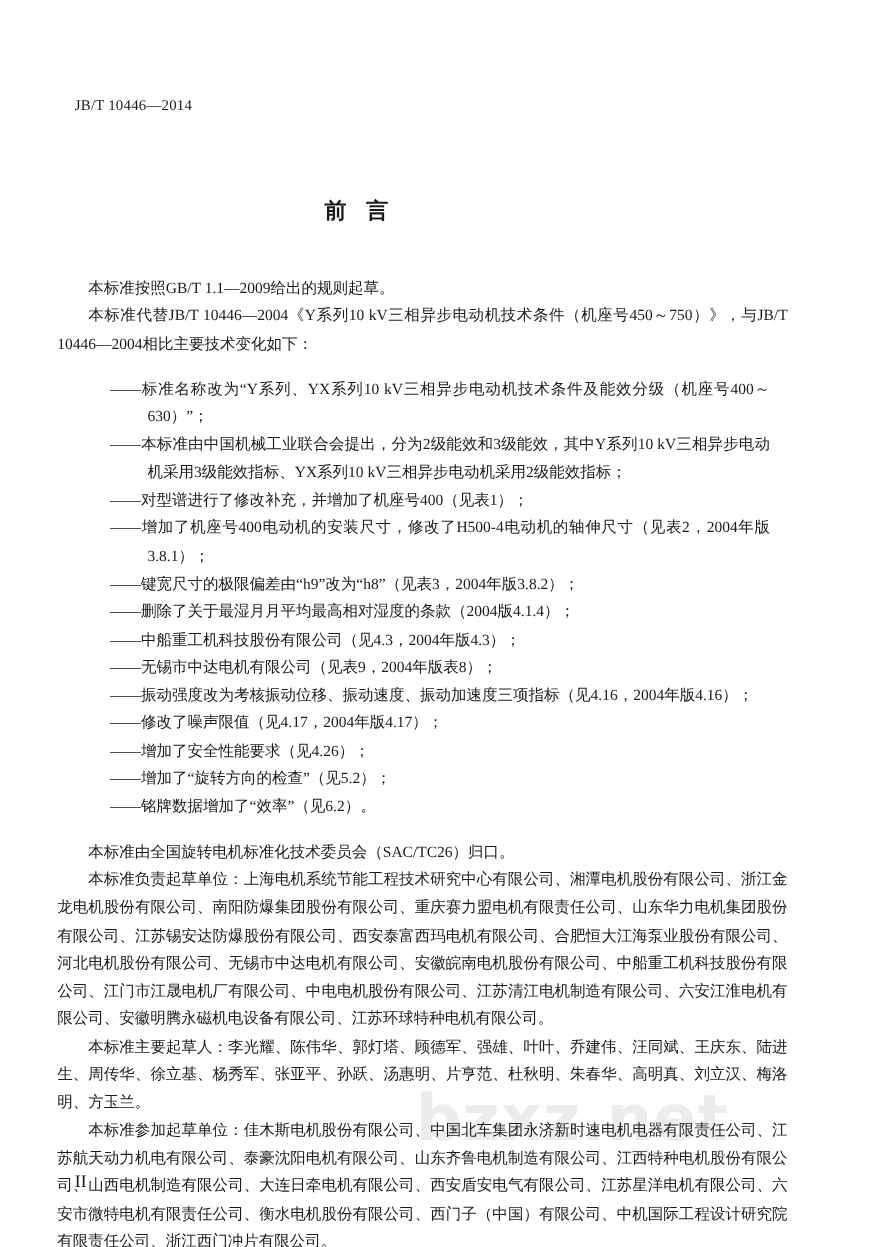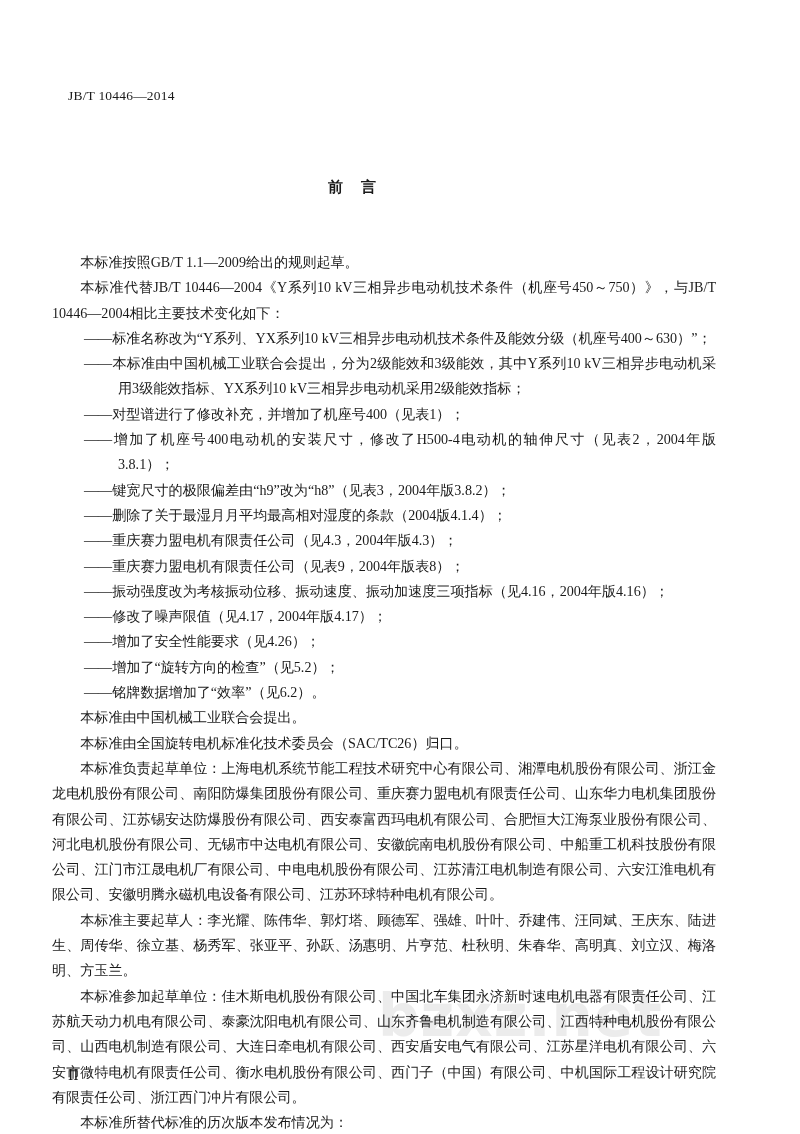--- a/index.html
+++ b/index.html
@@ -50,43 +50,42 @@
     font-weight: normal;
     letter-spacing: 0.2px;
     white-space: nowrap;
   }
   .doc-title {
     position: absolute;
     left: 0;
     top: 178px;
     width: 648px;
     text-align: center;
-    font-size: 15px;
+    font-size: 20px;
     font-weight: bold;
     letter-spacing: 18px;
     text-indent: 18px;
-    padding-left: 28px;
   }
   .body-block {
     position: absolute;
     left: 52px;
     top: 250px;
     width: 664px;
   }
   p.para {
     margin: 0;
     font-size: 14.1px;
     line-height: 25.3px;
     text-align: justify;
     text-justify: inter-ideograph;
     text-indent: 2em;
   }
   ul.change-list {
     list-style: none;
-    margin: 0;
+    margin: 16px;
     padding: 0;
   }
   ul.change-list li {
     font-size: 14.1px;
     line-height: 25.3px;
     text-align: justify;
     text-justify: inter-ideograph;
     padding-left: 66px;
     text-indent: -34px;
     margin: 0;
@@ -118,30 +117,29 @@
       <p class="para">本标准按照GB/T 1.1—2009给出的规则起草。</p>
       <p class="para">本标准代替JB/T 10446—2004《Y系列10 kV三相异步电动机技术条件（机座号450～750）》，与JB/T 10446—2004相比主要技术变化如下：</p>
 
       <ul class="change-list">
         <li>——标准名称改为“Y系列、YX系列10 kV三相异步电动机技术条件及能效分级（机座号400～630）”；</li>
         <li>——本标准由中国机械工业联合会提出，分为2级能效和3级能效，其中Y系列10 kV三相异步电动机采用3级能效指标、YX系列10 kV三相异步电动机采用2级能效指标；</li>
         <li>——对型谱进行了修改补充，并增加了机座号400（见表1）；</li>
         <li>——增加了机座号400电动机的安装尺寸，修改了H500-4电动机的轴伸尺寸（见表2，2004年版3.8.1）；</li>
         <li>——键宽尺寸的极限偏差由“h9”改为“h8”（见表3，2004年版3.8.2）；</li>
         <li>——删除了关于最湿月月平均最高相对湿度的条款（2004版4.1.4）；</li>
-        <li>——重庆赛力盟电机有限责任公司（见4.3，2004年版4.3）；</li>
-        <li>——重庆赛力盟电机有限责任公司（见表9，2004年版表8）；</li>
+        <li>——中船重工机科技股份有限公司（见4.3，2004年版4.3）；</li>
+        <li>——无锡市中达电机有限公司（见表9，2004年版表8）；</li>
         <li>——振动强度改为考核振动位移、振动速度、振动加速度三项指标（见4.16，2004年版4.16）；</li>
         <li>——修改了噪声限值（见4.17，2004年版4.17）；</li>
         <li>——增加了安全性能要求（见4.26）；</li>
         <li>——增加了“旋转方向的检查”（见5.2）；</li>
         <li>——铭牌数据增加了“效率”（见6.2）。</li>
       </ul>
 
-      <p class="para">本标准由中国机械工业联合会提出。</p>
       <p class="para">本标准由全国旋转电机标准化技术委员会（SAC/TC26）归口。</p>
       <p class="para">本标准负责起草单位：上海电机系统节能工程技术研究中心有限公司、湘潭电机股份有限公司、浙江金龙电机股份有限公司、南阳防爆集团股份有限公司、重庆赛力盟电机有限责任公司、山东华力电机集团股份有限公司、江苏锡安达防爆股份有限公司、西安泰富西玛电机有限公司、合肥恒大江海泵业股份有限公司、河北电机股份有限公司、无锡市中达电机有限公司、安徽皖南电机股份有限公司、中船重工机科技股份有限公司、江门市江晟电机厂有限公司、中电电机股份有限公司、江苏清江电机制造有限公司、六安江淮电机有限公司、安徽明腾永磁机电设备有限公司、江苏环球特种电机有限公司。</p>
       <p class="para">本标准主要起草人：李光耀、陈伟华、郭灯塔、顾德军、强雄、叶叶、乔建伟、汪同斌、王庆东、陆进生、周传华、徐立基、杨秀军、张亚平、孙跃、汤惠明、片亨范、杜秋明、朱春华、高明真、刘立汉、梅洛明、方玉兰。</p>
       <p class="para">本标准参加起草单位：佳木斯电机股份有限公司、中国北车集团永济新时速电机电器有限责任公司、江苏航天动力机电有限公司、泰豪沈阳电机有限公司、山东齐鲁电机制造有限公司、江西特种电机股份有限公司、山西电机制造有限公司、大连日牵电机有限公司、西安盾安电气有限公司、江苏星洋电机有限公司、六安市微特电机有限责任公司、衡水电机股份有限公司、西门子（中国）有限公司、中机国际工程设计研究院有限责任公司、浙江西门冲片有限公司。</p>
       <p class="para">本标准所替代标准的历次版本发布情况为：</p>
 
     </div>
 
     <div class="page-number">II</div>
 

